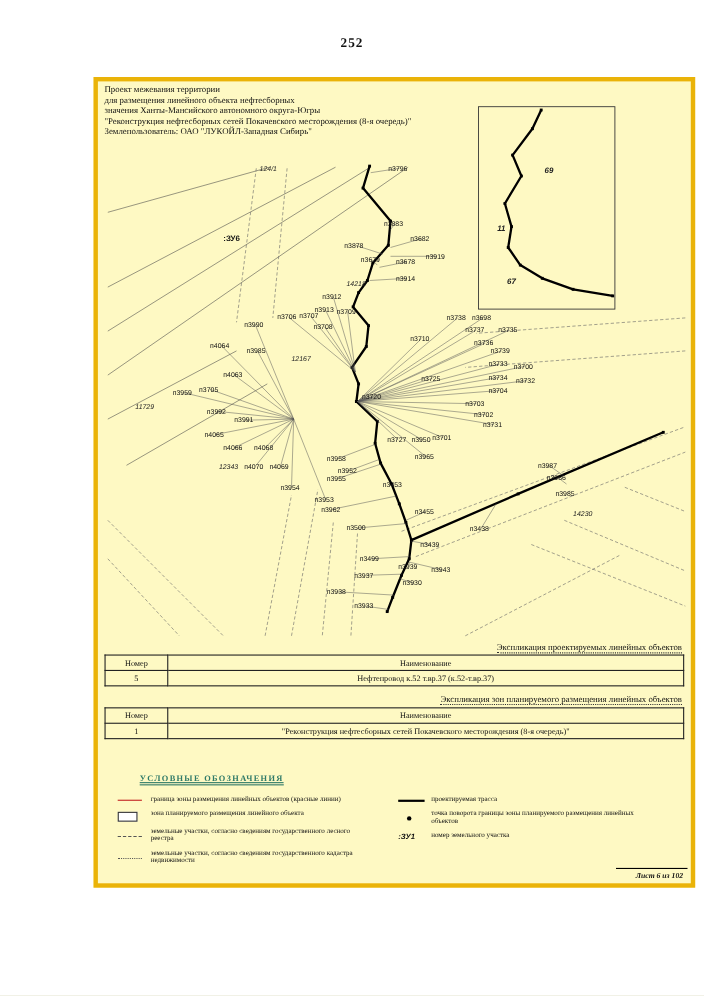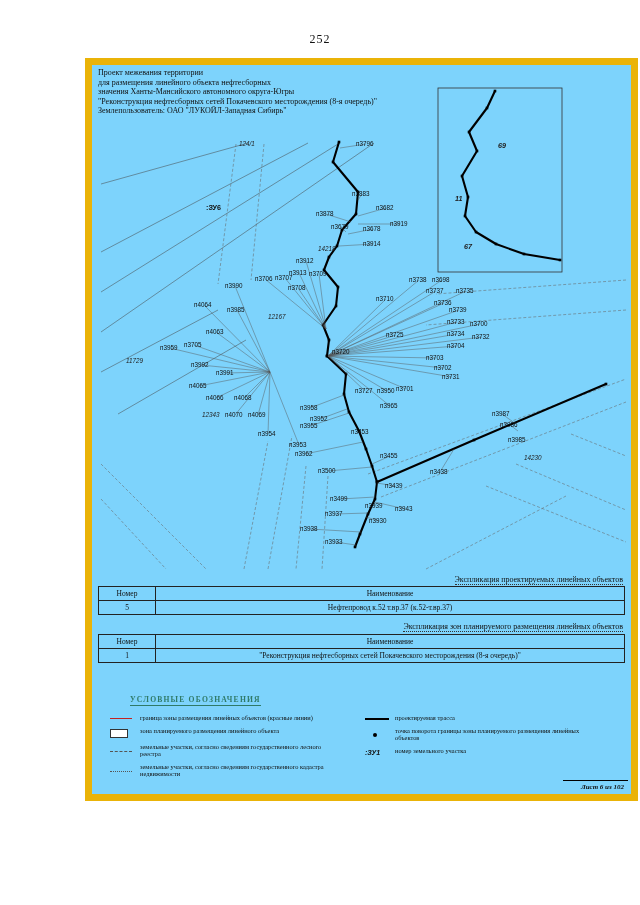--- a/index.html
+++ b/index.html
@@ -1,18 +1,18 @@
 <!DOCTYPE html>
 <html><head>
 <meta charset="utf-8">
 <style>
   html,body{margin:0;padding:0;background:#e8e8e8;}
   .page{position:relative;width:640px;height:905px;background:#ffffff;font-family:"Liberation Serif",serif;color:#111;overflow:hidden;}
-  .page-number{position:absolute;top:32px;left:0;right:0;text-align:center;font-size:12px;letter-spacing:1px;}
-  .frame{position:absolute;left:85px;top:58px;width:539px;height:729px;border:7px solid #eab308;background:#7dd3fc;}
+  .page-number{position:absolute;top:32px;left:0;right:0;text-align:center;font-size:12px;letter-spacing:1px;font-weight:bold;}
+  .frame{position:absolute;left:85px;top:70px;width:539px;height:729px;border:4px solid #eab308;background:#fef9c3;}
   .header{position:absolute;left:6px;top:3px;font-size:8px;line-height:9.6px;width:330px;}
   .header div{white-space:nowrap;}
   #map{position:absolute;left:2px;top:20px;width:534px;height:488px;}
   .route{fill:none;stroke:#000;stroke-width:2.1;stroke-linejoin:round;}
   .bend{fill:#000;}
   .leader{stroke:#555;stroke-width:0.45;}
   .lbl{font-family:"Liberation Sans",sans-serif;font-size:6.3px;fill:#111;}
   .lbl.it{font-style:italic;fill:#222;}
   .lbl.bd{font-weight:bold;font-size:7.2px;}
   .pl{stroke:#444;stroke-width:0.5;fill:none;}
@@ -25,21 +25,21 @@
   .c2{left:6px;top:557px;width:525px;flex-direction:column;}
   table{border-collapse:collapse;position:absolute;left:6px;width:527px;font-size:7.5px;table-layout:fixed;}
   .t1{top:521px;}
   .t2{top:569px;}
   td{border:1px solid #222;height:13px;padding:0 4px;overflow:hidden;white-space:nowrap;margin-top:41px;}
   td.num{width:48px;text-align:center;}
   td.hdr{text-align:center;}
   td.name-left{text-align:center;}
   td.name-center{text-align:center;}
   .legend{position:absolute;left:18px;top:623px;width:505px;}
-  .legend-title{display:inline-block;margin-left:20px;font-size:7.6px;font-weight:bold;letter-spacing:1.2px;color:#2f7a68;border-bottom:1px solid #2f7a68;padding-bottom:1px;}
+  .legend-title{display:inline-block;margin-left:20px;font-size:7.6px;font-weight:bold;letter-spacing:1.2px;color:#2f7a68;border-bottom:1px solid #2f7a68;padding-bottom:1px;text-decoration:underline;}
   .legend-body{display:flex;margin-top:8px;}
   .lcol{width:255px;}
   .rcol{width:250px;}
   .litem{display:flex;margin-bottom:5px;}
   .sym{width:30px;flex:0 0 30px;display:flex;align-items:center;justify-content:flex-start;padding-top:2px;}
   .ltxt{font-size:6.4px;line-height:7.6px;width:200px;}
   .red-line{width:22px;border-top:1.4px solid #c22222;}
   .zone-box{width:16px;height:7px;border:0.9px solid #333;background:#fff;}
   .dash-line{width:22px;border-top:1px dashed #555;}
   .dot-line{width:22px;border-top:1.2px dotted #555;}

